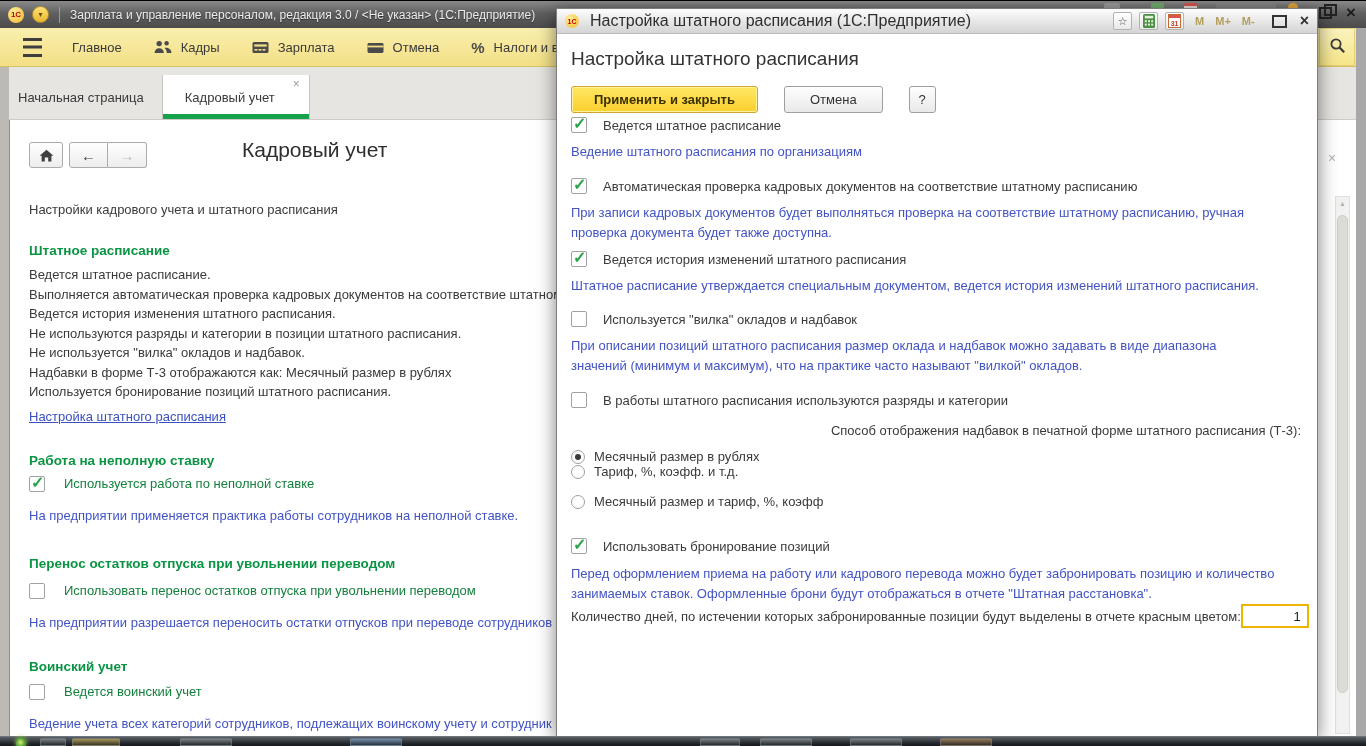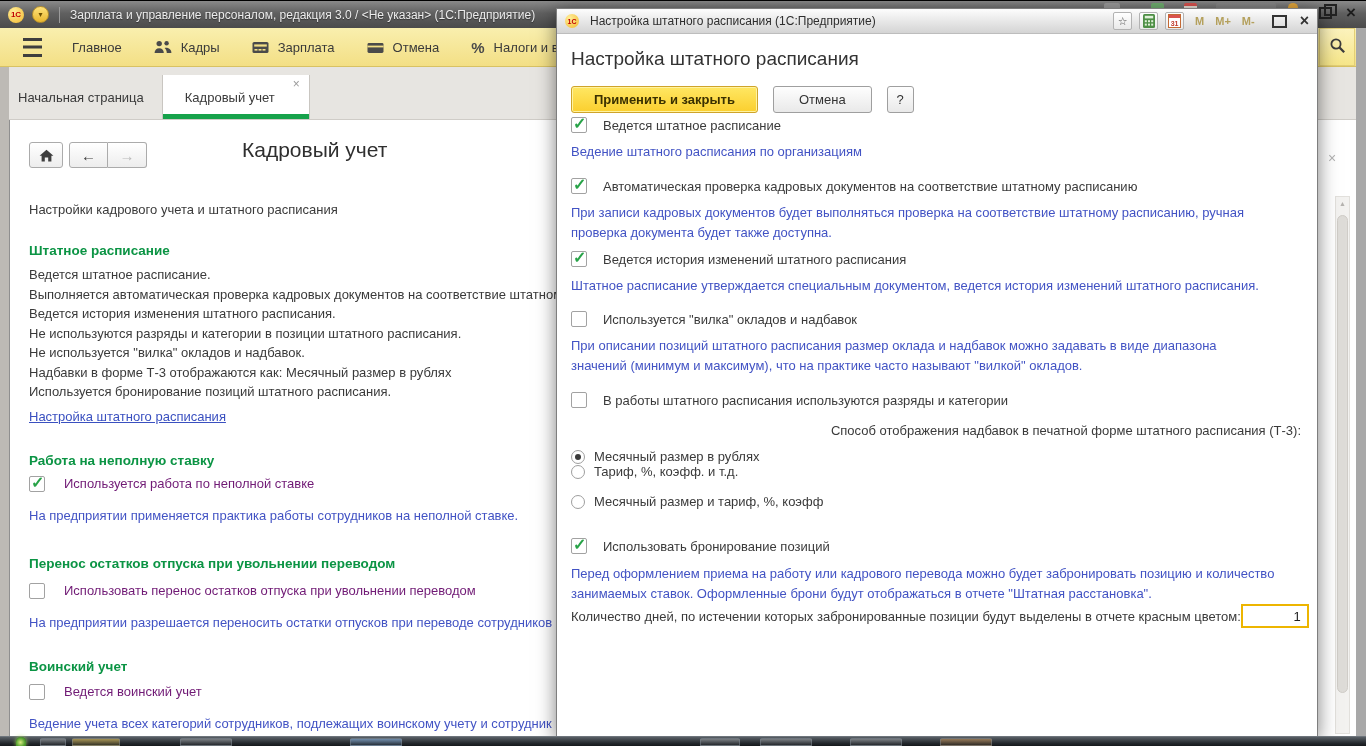--- a/index.html
+++ b/index.html
@@ -63,54 +63,54 @@
   .arrow.disabled{color:#b9b9b9;}
   .page-title{position:absolute;top:18px;left:232px;font-size:21px;color:#2f2f2f;white-space:nowrap;}
   .subtitle{margin-top:34px;font-size:13px;color:#3a3a3a;white-space:nowrap;}
   .gh{font-size:13.5px;font-weight:bold;color:#0b9444;white-space:nowrap;}
   .gh.s1{margin-top:26px;}
   .line{font-size:13px;color:#3a3a3a;line-height:19.5px;white-space:nowrap;}
   .lines{margin-top:7px;}
   .link{display:inline-block;margin-top:7px;font-size:13px;color:#3a50c0;text-decoration:underline;white-space:nowrap;}
   .gh.s2{margin-top:28px;} .gh.s3{margin-top:30px;} .gh.s4{margin-top:26px;}
   .cbrow{display:flex;align-items:center;gap:19px;margin-top:8px;}
-  .cbrow .cb-label{font-size:13px;color:#701a75;white-space:nowrap;}
+  .cbrow .cb-label{font-size:13px;color:#15803d;white-space:nowrap;}
   .checkbox{width:16px;height:16px;border:1px solid #a2a2a2;border-radius:2px;background:#fff;
     position:relative;flex:0 0 auto;box-sizing:border-box;}
   .checkbox.checked::after{content:"✓";position:absolute;left:1px;top:-4px;font-size:16px;
     font-weight:bold;color:#28a348;}
   .bluenote{margin-top:13px;font-size:13px;color:#4253c4;line-height:21px;white-space:nowrap;}
   .cbrow.mt12{margin-top:12px;} .cbrow.mt10{margin-top:10px;}
   
   .panel-close{position:absolute;top:150px;left:1328px;z-index:2;font-size:14px;color:#b2b2b2;}
   .scrollbar{position:absolute;top:196px;left:1335px;width:15px;bottom:12px;z-index:2;
     background:#f3f2f0;border:1px solid #e2e0dc;box-sizing:border-box;}
   .scroll-up{position:absolute;top:3px;left:0;right:0;text-align:center;font-size:7px;color:#b5b3af;}
   .scroll-thumb{position:absolute;top:18px;left:1px;right:1px;height:478px;background:#dedcd8;
     border:1px solid #cfccc7;border-radius:7px;box-sizing:border-box;}
   
   .dialog{position:absolute;left:556px;top:8px;width:762px;height:729px;z-index:10;background:#fff;
     border:1px solid #7e7e7e;box-shadow:0 4px 18px rgba(0,0,0,.5);box-sizing:border-box;}
   .dlg-titlebar{height:24px;background:linear-gradient(#fdfdfd,#e6e6e6 55%,#d4d4d4);
     border-bottom:1px solid #bdbdbd;display:flex;align-items:center;padding:0 8px;gap:7px;}
   .dlg-titlebar .app-icon{width:14px;height:14px;font-size:7px;}
-  .dlg-title{font-size:12px;color:#2e2e2e;white-space:nowrap;margin-left:4px;}
+  .dlg-title{font-size:16px;color:#2e2e2e;white-space:nowrap;margin-left:4px;}
   .dlg-spacer{flex:1;}
   .tb-ico{width:19px;height:18px;border:1px solid #b2b2b2;border-radius:2px;box-sizing:border-box;
     background:linear-gradient(#ffffff,#e9e9e9);display:flex;align-items:center;justify-content:center;}
   .star{font-size:11px;color:#555;}
   .cal{width:13px;height:14px;background:#fff;border:1px solid #c36a35;position:relative;
     font-size:7px;color:#c0392b;text-align:center;line-height:17px;font-weight:bold;box-sizing:border-box;}
   .cal::before{content:"";position:absolute;top:0;left:0;right:0;height:3px;background:#d9534f;}
   .mem{font-size:11px;font-weight:bold;color:#b4a05c;margin-left:4px;}
   .dlg-max{width:11px;height:9px;border:2px solid #333;margin-left:10px;}
   .dlg-close{font-size:16px;font-weight:bold;color:#333;line-height:14px;margin-left:6px;}
   .dlg-body{padding:14px 16px 0 14px;height:calc(100% - 24px);box-sizing:border-box;position:relative;}
   .dlg-heading{font-size:19px;color:#333;}
-  .btn-row{margin-top:16px;display:flex;gap:15px;align-items:center;}
+  .btn-row{margin-top:16px;display:flex;gap:26px;align-items:center;}
   .btn{height:27px;border-radius:3px;font-size:13px;display:flex;align-items:center;justify-content:center;box-sizing:border-box;}
   .btn-apply{padding:0 22px;background:linear-gradient(#ffe763,#fbcf2e);border:1px solid #cfa42a;
     font-weight:bold;color:#3a3000;box-shadow:inset 0 0 0 1px #fff3a0;}
   .btn-cancel{padding:0 25px;background:linear-gradient(#fefefe,#e9e9e9);border:1px solid #9f9f9f;color:#333;}
   .btn-help{width:27px;background:linear-gradient(#fefefe,#e9e9e9);border:1px solid #9f9f9f;color:#333;}
   .dcb{display:flex;align-items:center;gap:16px;}
   .dcb .cb-label{font-size:13px;color:#3a3a3a;white-space:nowrap;}
   .note{font-size:13px;color:#4253c4;line-height:20px;white-space:pre-line;margin-top:9px;}
   .plain-label{font-size:13px;color:#3a3a3a;margin-top:15px;white-space:nowrap;text-align:right;}
   .radio-row{display:flex;align-items:center;gap:9px;}

